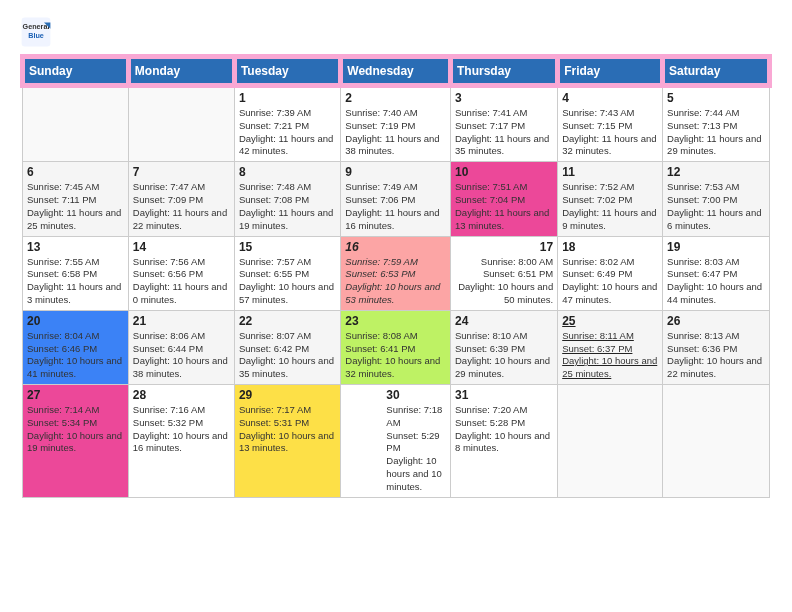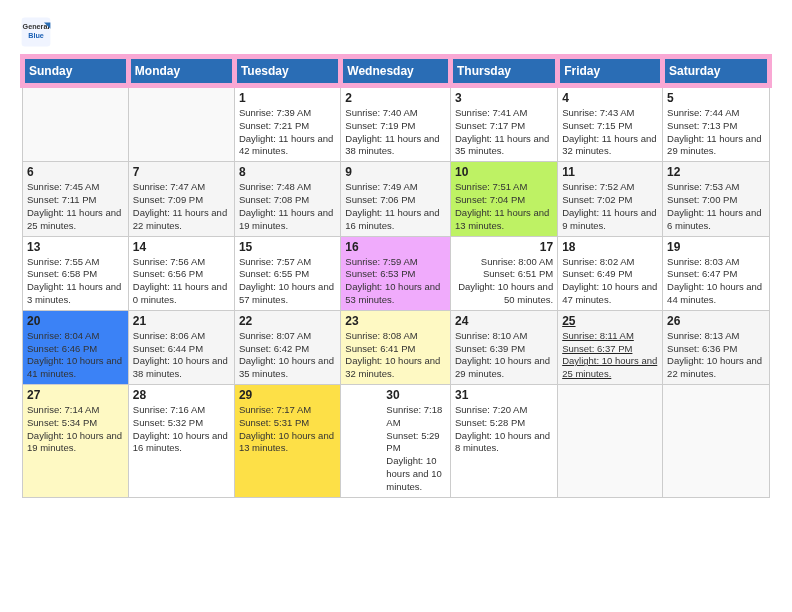--- a/index.html
+++ b/index.html
@@ -155,21 +155,21 @@
             <div class="day-info">Sunrise: 7:47 AM<br>Sunset: 7:09 PM<br>Daylight: 11 hours and 22 minutes.</div>
           </td>
           <td style="background: rgb(245, 245, 245);">
             <div class="day-num">8</div>
             <div class="day-info">Sunrise: 7:48 AM<br>Sunset: 7:08 PM<br>Daylight: 11 hours and 19 minutes.</div>
           </td>
           <td style="background: rgb(245, 245, 245);">
             <div class="day-num">9</div>
             <div class="day-info">Sunrise: 7:49 AM<br>Sunset: 7:06 PM<br>Daylight: 11 hours and 16 minutes.</div>
           </td>
-          <td style="background: #bef264;">
+          <td style="background: #ec4899;">
             <div class="day-num">10</div>
             <div class="day-info">Sunrise: 7:51 AM<br>Sunset: 7:04 PM<br>Daylight: 11 hours and 13 minutes.</div>
           </td>
           <td style="background: rgb(245, 245, 245);">
             <div class="day-num">11</div>
             <div class="day-info">Sunrise: 7:52 AM<br>Sunset: 7:02 PM<br>Daylight: 11 hours and 9 minutes.</div>
           </td>
           <td style="background: rgb(245, 245, 245);">
             <div class="day-num">12</div>
             <div class="day-info">Sunrise: 7:53 AM<br>Sunset: 7:00 PM<br>Daylight: 11 hours and 6 minutes.</div>
@@ -181,21 +181,21 @@
             <div class="day-info">Sunrise: 7:55 AM<br>Sunset: 6:58 PM<br>Daylight: 11 hours and 3 minutes.</div>
           </td>
           <td style="background: rgb(255, 255, 255);">
             <div class="day-num">14</div>
             <div class="day-info">Sunrise: 7:56 AM<br>Sunset: 6:56 PM<br>Daylight: 11 hours and 0 minutes.</div>
           </td>
           <td style="background: rgb(255, 255, 255); margin-left: 42px;">
             <div class="day-num">15</div>
             <div class="day-info">Sunrise: 7:57 AM<br>Sunset: 6:55 PM<br>Daylight: 10 hours and 57 minutes.</div>
           </td>
-          <td style="background: #f0abfc;">
+          <td style="background: #fca5a5; font-style: italic;">
             <div class="day-num">16</div>
             <div class="day-info">Sunrise: 7:59 AM<br>Sunset: 6:53 PM<br>Daylight: 10 hours and 53 minutes.</div>
           </td>
           <td style="background: rgb(255, 255, 255); text-align: right;">
             <div class="day-num">17</div>
             <div class="day-info">Sunrise: 8:00 AM<br>Sunset: 6:51 PM<br>Daylight: 10 hours and 50 minutes.</div>
           </td>
           <td style="background: rgb(255, 255, 255);">
             <div class="day-num">18</div>
             <div class="day-info">Sunrise: 8:02 AM<br>Sunset: 6:49 PM<br>Daylight: 10 hours and 47 minutes.</div>
@@ -211,39 +211,39 @@
             <div class="day-info">Sunrise: 8:04 AM<br>Sunset: 6:46 PM<br>Daylight: 10 hours and 41 minutes.</div>
           </td>
           <td style="background: rgb(245, 245, 245);">
             <div class="day-num">21</div>
             <div class="day-info">Sunrise: 8:06 AM<br>Sunset: 6:44 PM<br>Daylight: 10 hours and 38 minutes.</div>
           </td>
           <td style="background: rgb(245, 245, 245);">
             <div class="day-num">22</div>
             <div class="day-info">Sunrise: 8:07 AM<br>Sunset: 6:42 PM<br>Daylight: 10 hours and 35 minutes.</div>
           </td>
-          <td style="background: #fef9c3;">
+          <td style="background: #bef264;">
             <div class="day-num">23</div>
             <div class="day-info">Sunrise: 8:08 AM<br>Sunset: 6:41 PM<br>Daylight: 10 hours and 32 minutes.</div>
           </td>
           <td style="background: rgb(245, 245, 245);">
             <div class="day-num">24</div>
             <div class="day-info">Sunrise: 8:10 AM<br>Sunset: 6:39 PM<br>Daylight: 10 hours and 29 minutes.</div>
           </td>
           <td style="background: rgb(245, 245, 245); text-decoration: underline;">
             <div class="day-num">25</div>
             <div class="day-info">Sunrise: 8:11 AM<br>Sunset: 6:37 PM<br>Daylight: 10 hours and 25 minutes.</div>
           </td>
           <td style="background: rgb(245, 245, 245);">
             <div class="day-num">26</div>
             <div class="day-info">Sunrise: 8:13 AM<br>Sunset: 6:36 PM<br>Daylight: 10 hours and 22 minutes.</div>
           </td>
         </tr>
         <tr>
-          <td style="background: #fef9c3;">
+          <td style="background: #ec4899;">
             <div class="day-num">27</div>
             <div class="day-info">Sunrise: 7:14 AM<br>Sunset: 5:34 PM<br>Daylight: 10 hours and 19 minutes.</div>
           </td>
           <td style="background: rgb(255, 255, 255);">
             <div class="day-num">28</div>
             <div class="day-info">Sunrise: 7:16 AM<br>Sunset: 5:32 PM<br>Daylight: 10 hours and 16 minutes.</div>
           </td>
           <td style="background: #fde047;">
             <div class="day-num">29</div>
             <div class="day-info">Sunrise: 7:17 AM<br>Sunset: 5:31 PM<br>Daylight: 10 hours and 13 minutes.</div>

